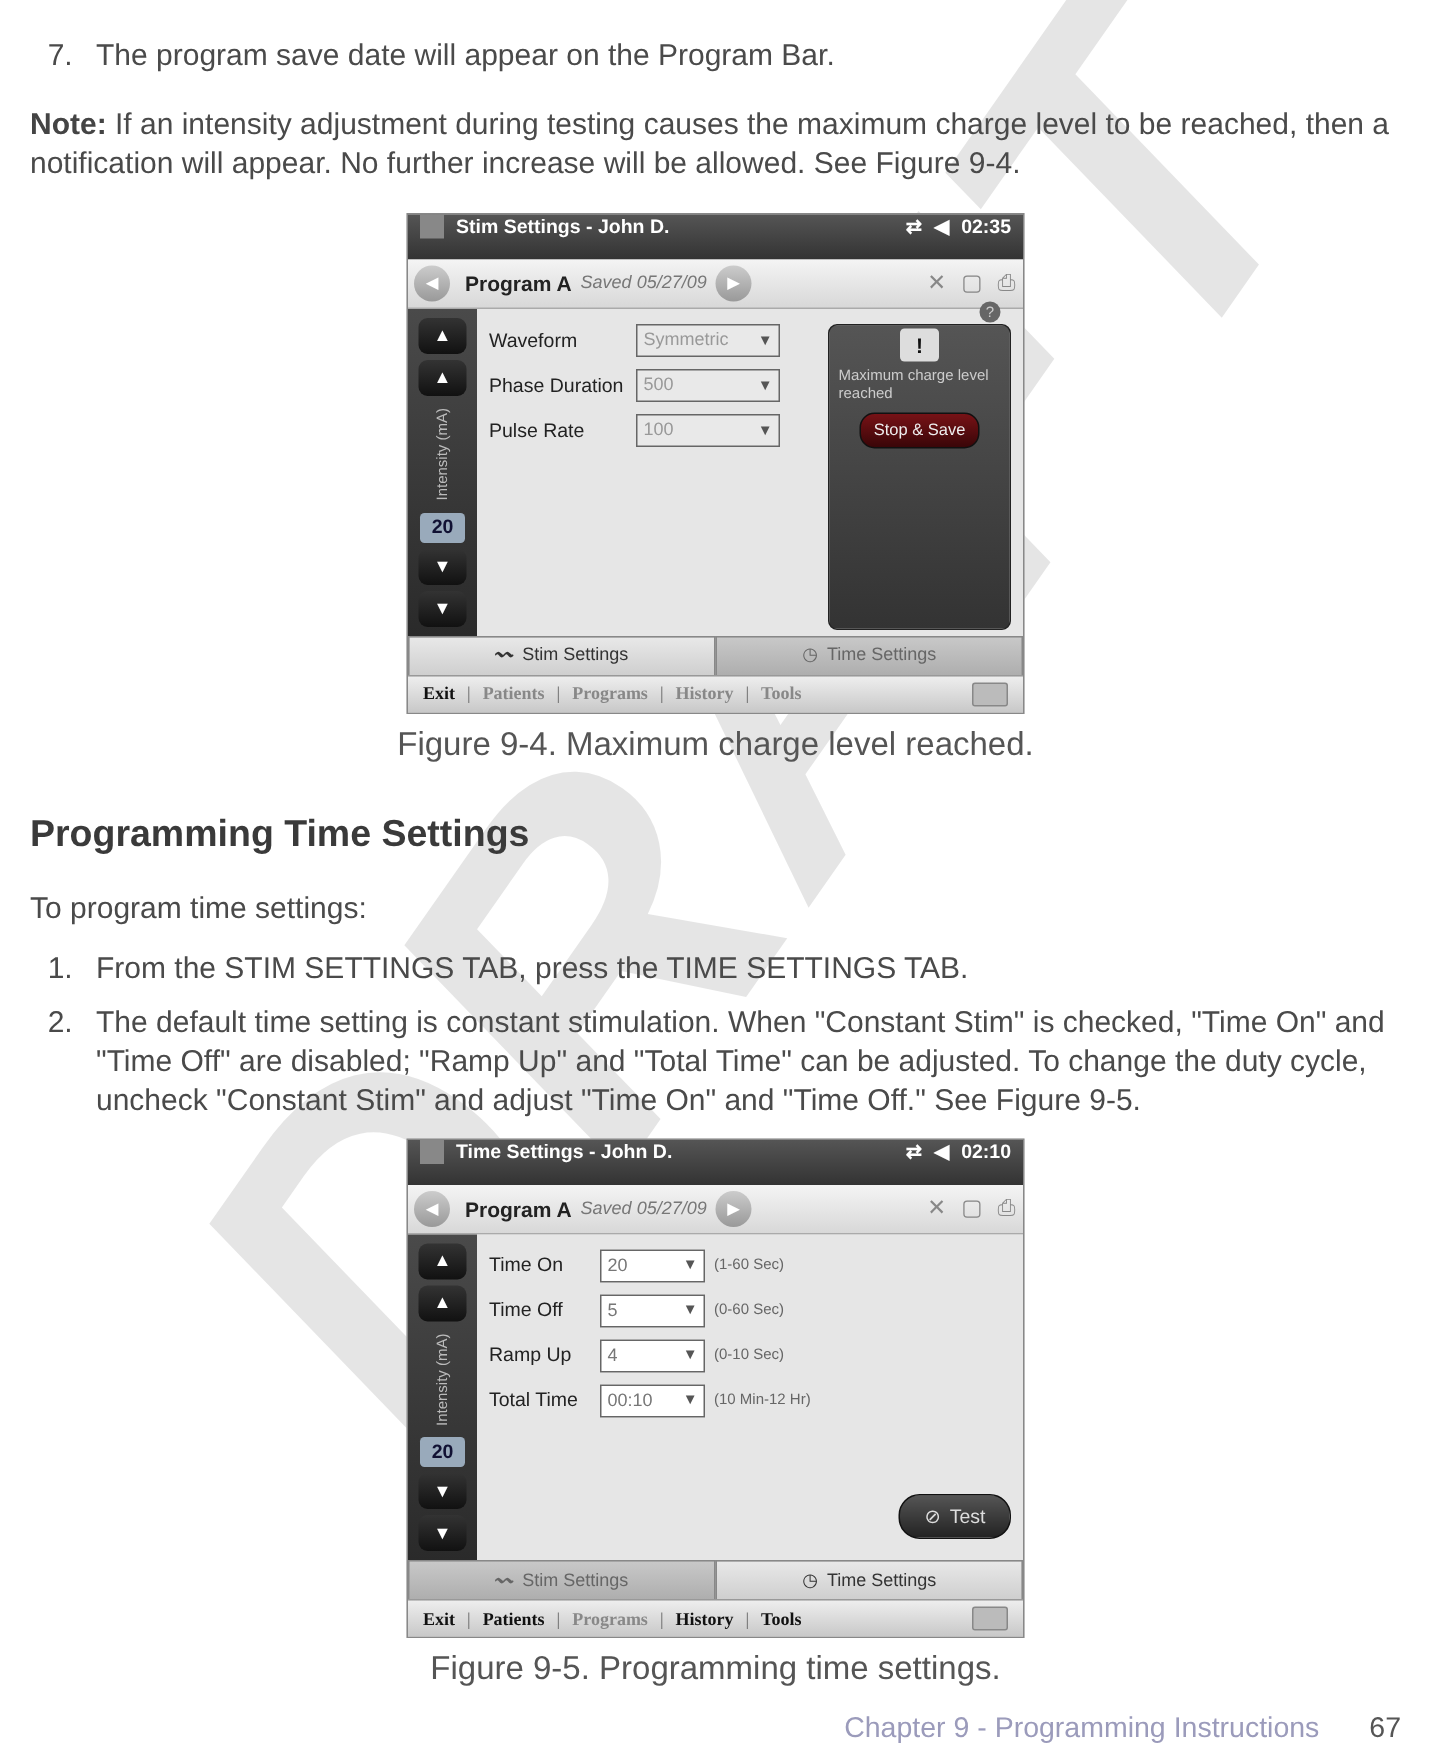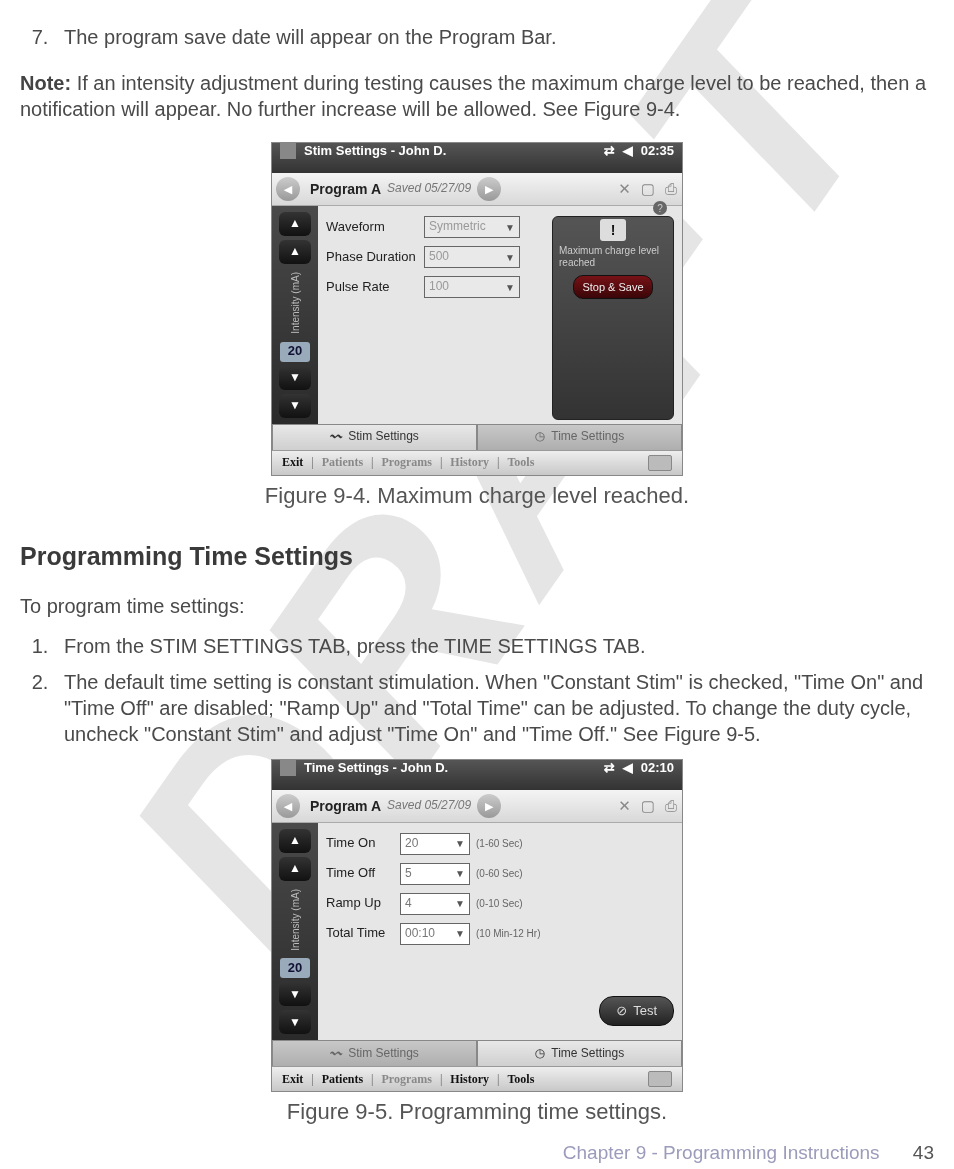--- a/index.html
+++ b/index.html
@@ -373,14 +373,14 @@
       <span class="sep">|</span>
     <span>Tools</span>
     <span class="nspc"></span>
     <span class="kbd"></span>
   </div>
 </div>
 <div class="fig-caption">Figure 9-5. Programming time settings.</div>
 
 <div class="footer-line">
   <span>Chapter 9 - Programming  Instructions</span>
-  <span class="pg">43</span>
+  <span class="pg">67</span>
 </div>
 
 </body></html>

